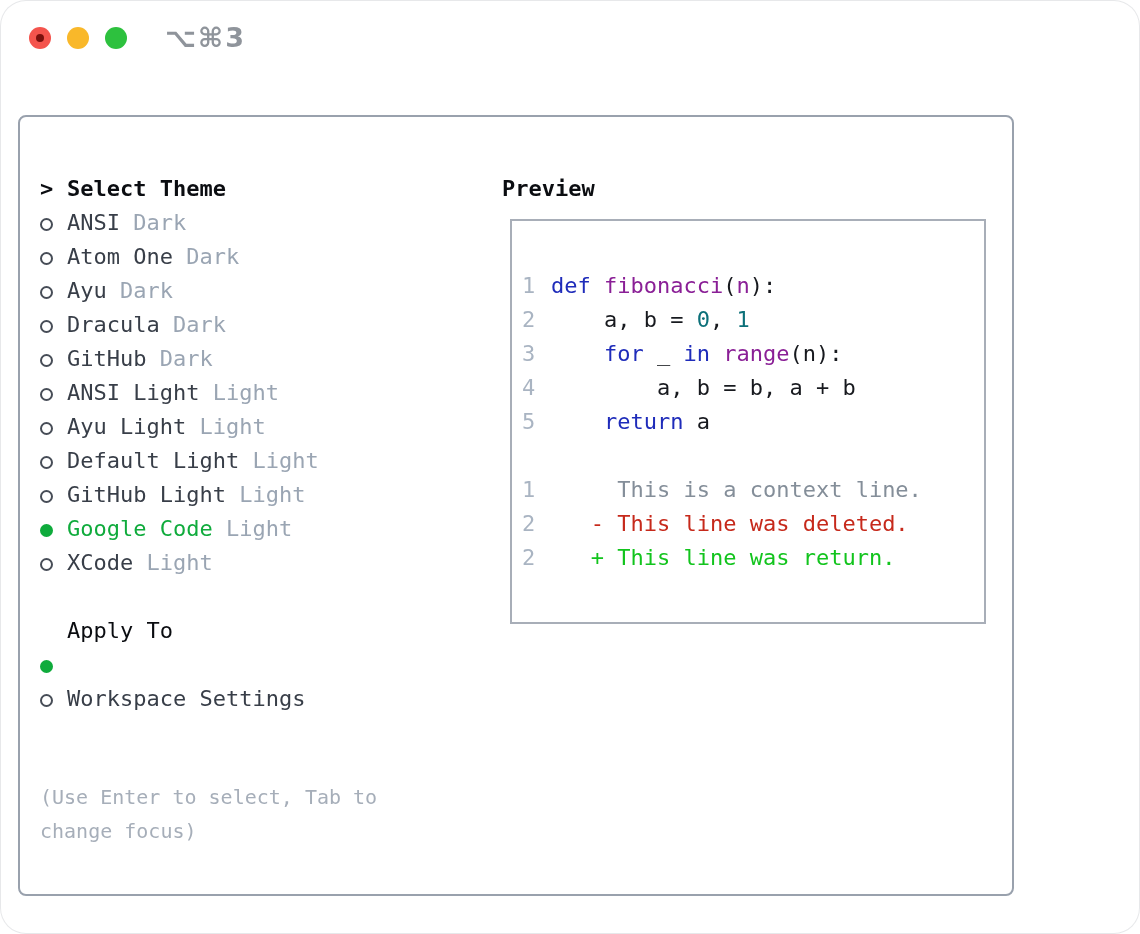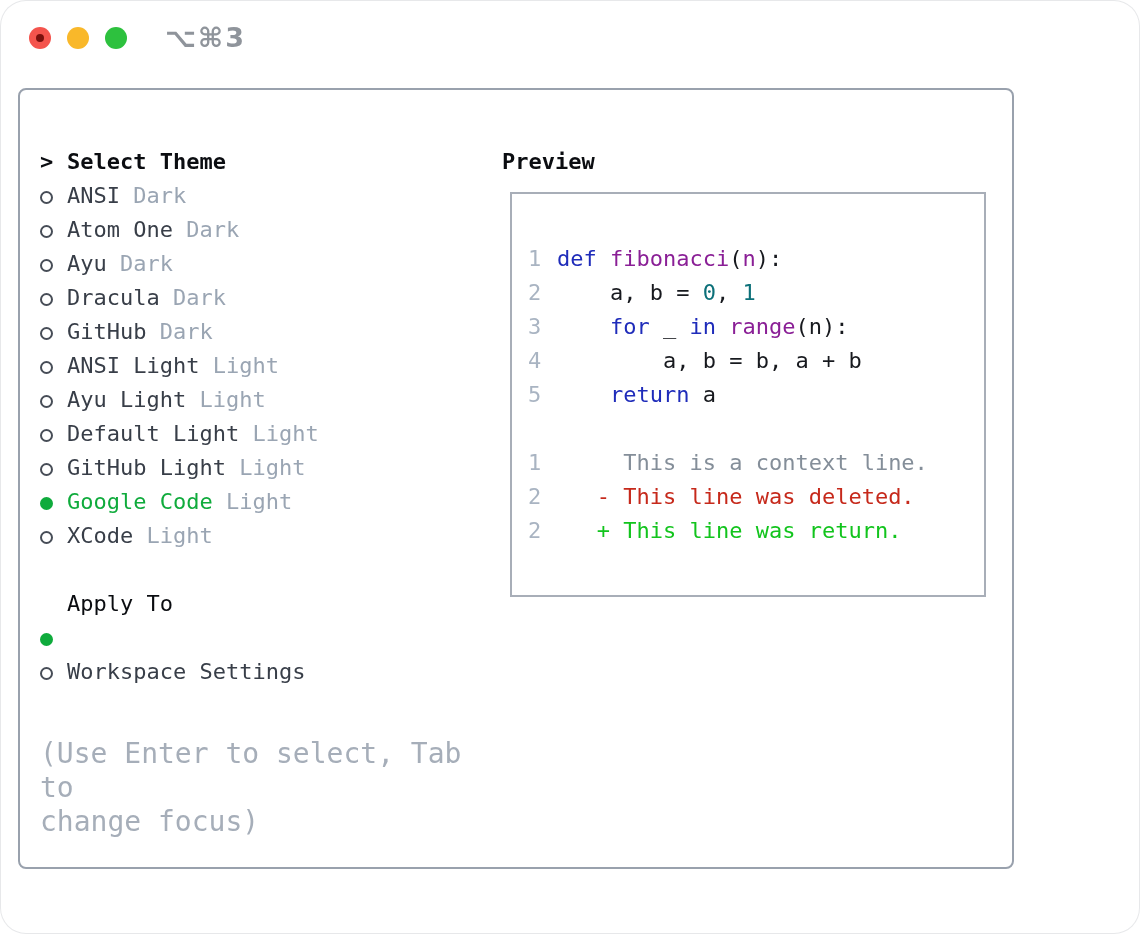--- a/index.html
+++ b/index.html
@@ -16,42 +16,42 @@
     position:relative;overflow:hidden;
   }
   .titlebar{position:absolute;top:0;left:0;right:0;height:97px;display:flex;align-items:center;padding:0 0 22px 29px;}
   .light{width:22px;height:22px;border-radius:50%;display:inline-block;margin-right:16px;position:relative;}
   .light.red{background:#f4544d;}
   .light.red::after{content:"";position:absolute;left:7px;top:7px;width:8px;height:8px;border-radius:50%;background:#7a100d;}
   .light.yellow{background:#f9b82a;}
   .light.green{background:#2dc13e;}
   .win-title{font-family:"DejaVu Sans",sans-serif;font-size:27px;font-weight:700;color:#8f949b;margin-left:22px;letter-spacing:2px;}
   .panel{
-    position:absolute;left:18px;top:88px;width:996px;height:781px;
+    position:absolute;left:18px;top:115px;width:996px;height:781px;
     border:2px solid #99a1ad;border-radius:8px;background:#fff;
     display:flex;padding:55px 0 0 20px;
   }
   .left-col{width:462px;flex:none;}
   .row{white-space:pre;line-height:34px;height:34px;font-size:22px;color:var(--dark);}
   .bullet-col{display:inline-block;width:27px;}
   .prompt{font-weight:700;color:#0b0d11;}
   .hdr{font-weight:700;color:#0b0d11;}
   .bullet{display:inline-block;width:13px;height:13px;border:2px solid #474d57;border-radius:50%;vertical-align:-1px;}
   .bullet.on{background:var(--green);border-color:var(--green);}
   .opt-name{color:var(--dark);}
   .opt-name.on{color:var(--green);}
   .opt-variant{color:var(--muted);}
   .apply-header{margin-top:34px;color:#0a0c10;}
-  .help{margin-top:48px;font-size:28px;line-height:34px;color:var(--help);}
+  .help{margin-top:64px;font-size:20px;line-height:34px;color:var(--help);}
   .right-col{flex:1;}
   .preview-hdr{font-size:22px;line-height:34px;font-weight:700;color:#0b0d11;}
   .preview-box{
     margin:13px 0 0 8px;width:476px;height:405px;
     border:2px solid #a8aeb8;background:#fff;
-    padding:48px 0 0 16px;font-size:22px;line-height:34px;
+    padding:48px 0 0 10px;font-size:22px;line-height:34px;
   }
   .cl{white-space:pre;height:34px;line-height:34px;}
   .cl.blank{height:34px;}
   .ln{display:inline-block;width:14px;margin-right:15px;color:var(--lnum);}
   .tok.keyword{color:var(--kw);}
   .tok.function{color:var(--fn);}
   .tok.literal{color:var(--lit);}
   .tok.plain{color:var(--pln);}
   .tok.context{color:var(--ctx);}
   .tok.deleted{color:var(--del);}

